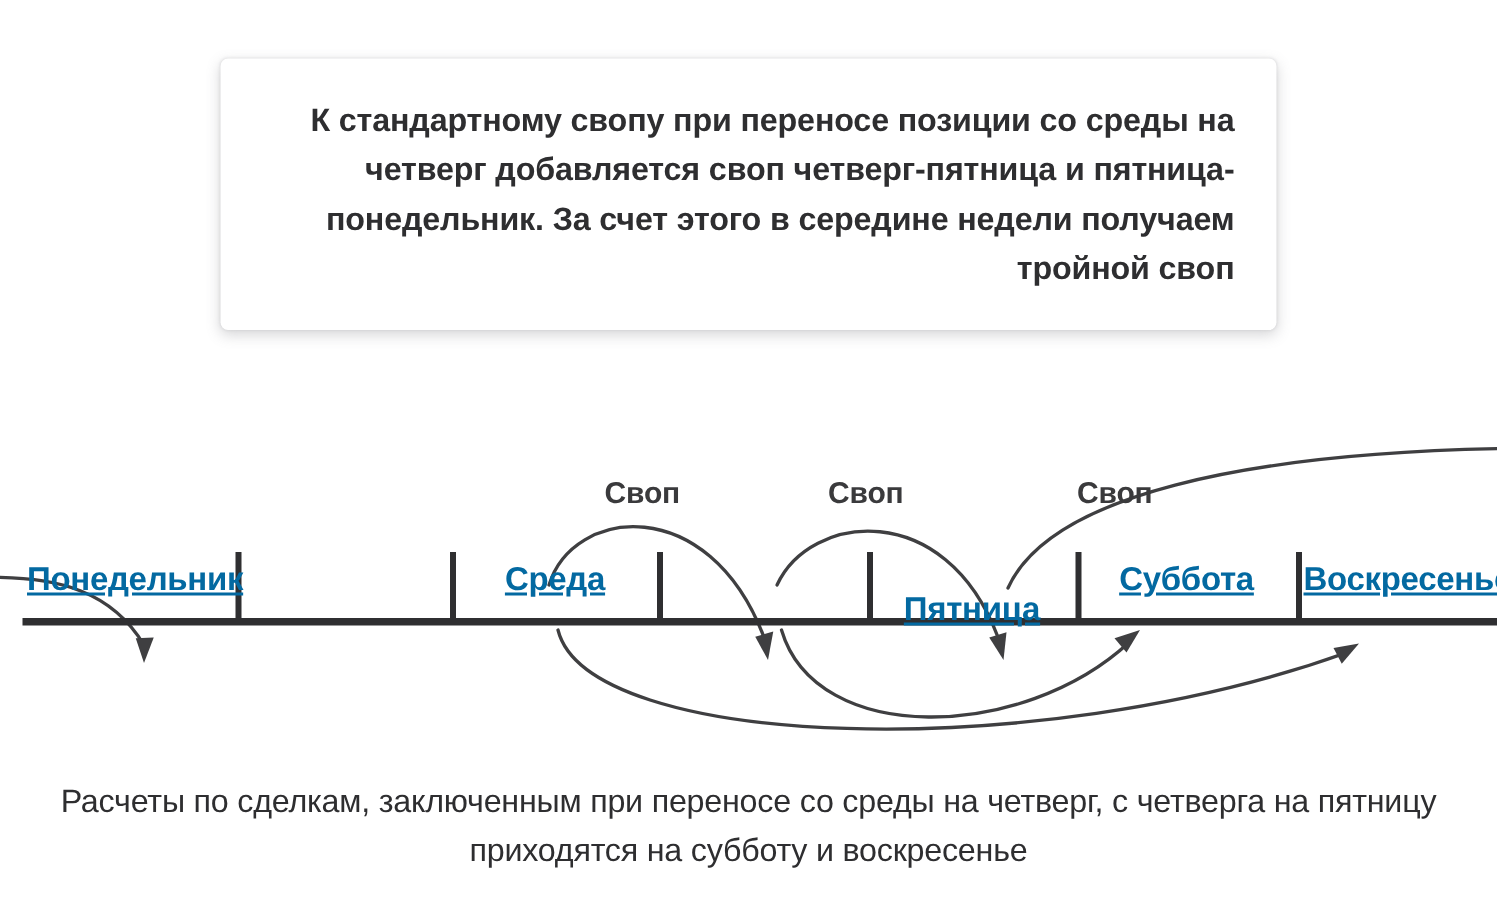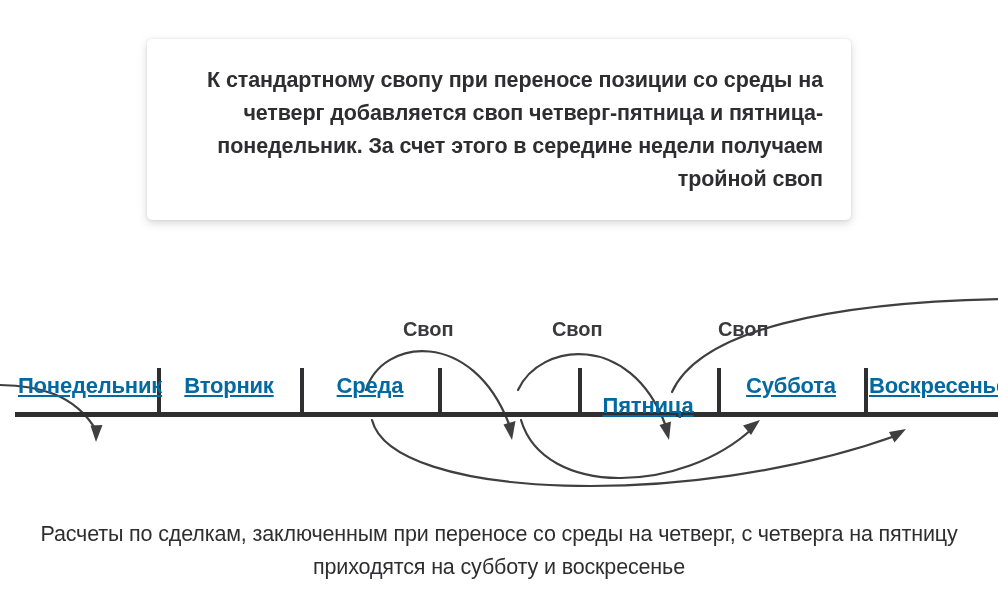--- a/index.html
+++ b/index.html
@@ -164,21 +164,20 @@
   <div id="baseline"></div>
 
   <div class="tick" style="left:157px;"></div>
   <div class="tick" style="left:300px;"></div>
   <div class="tick" style="left:438px;"></div>
   <div class="tick" style="left:578px;"></div>
   <div class="tick" style="left:717px;"></div>
   <div class="tick" style="left:864px;"></div>
 
   <div class="day-label" style="left:18px;  width:134px;">Понедельник</div>
-  <div class="day-label" style="left:163px; width:132px;">Вторник</div>
   <div class="day-label" style="left:306px; width:128px;">Среда</div>
   <div class="day-label" style="left:583px; width:130px;margin-top:20px;">Пятница</div>
   <div class="day-label" style="left:722px; width:138px;text-align:center;">Суббота</div>
   <div class="day-label" style="left:869px; width:126px;">Воскресенье</div>
 
 </div>
 
 <div id="caption">Расчеты по сделкам, заключенным при переносе со среды на четверг, с четверга на пятницу приходятся на субботу и воскресенье</div>
 
 </body></html>

